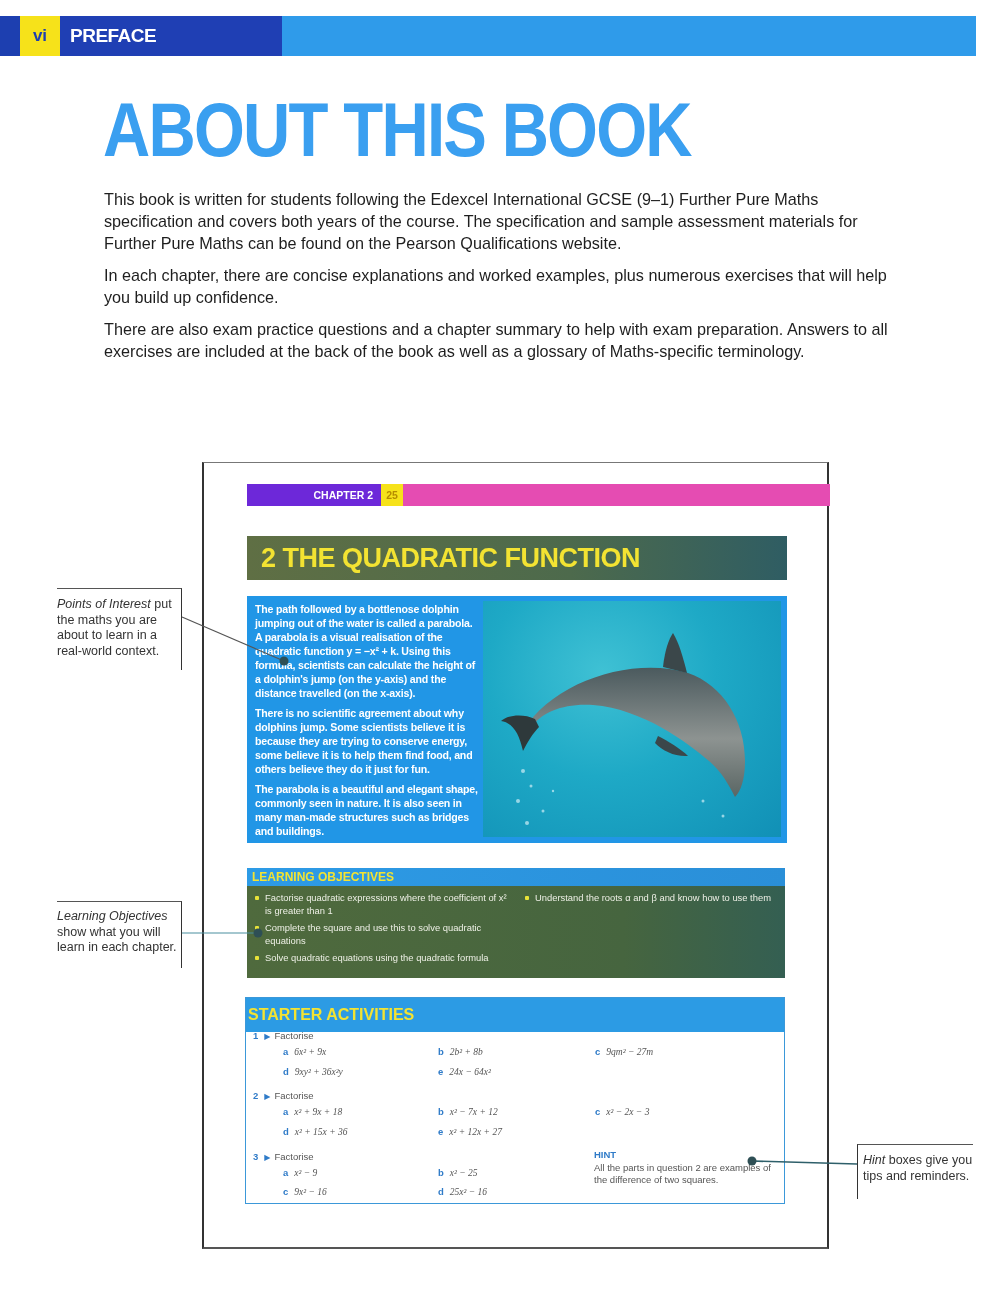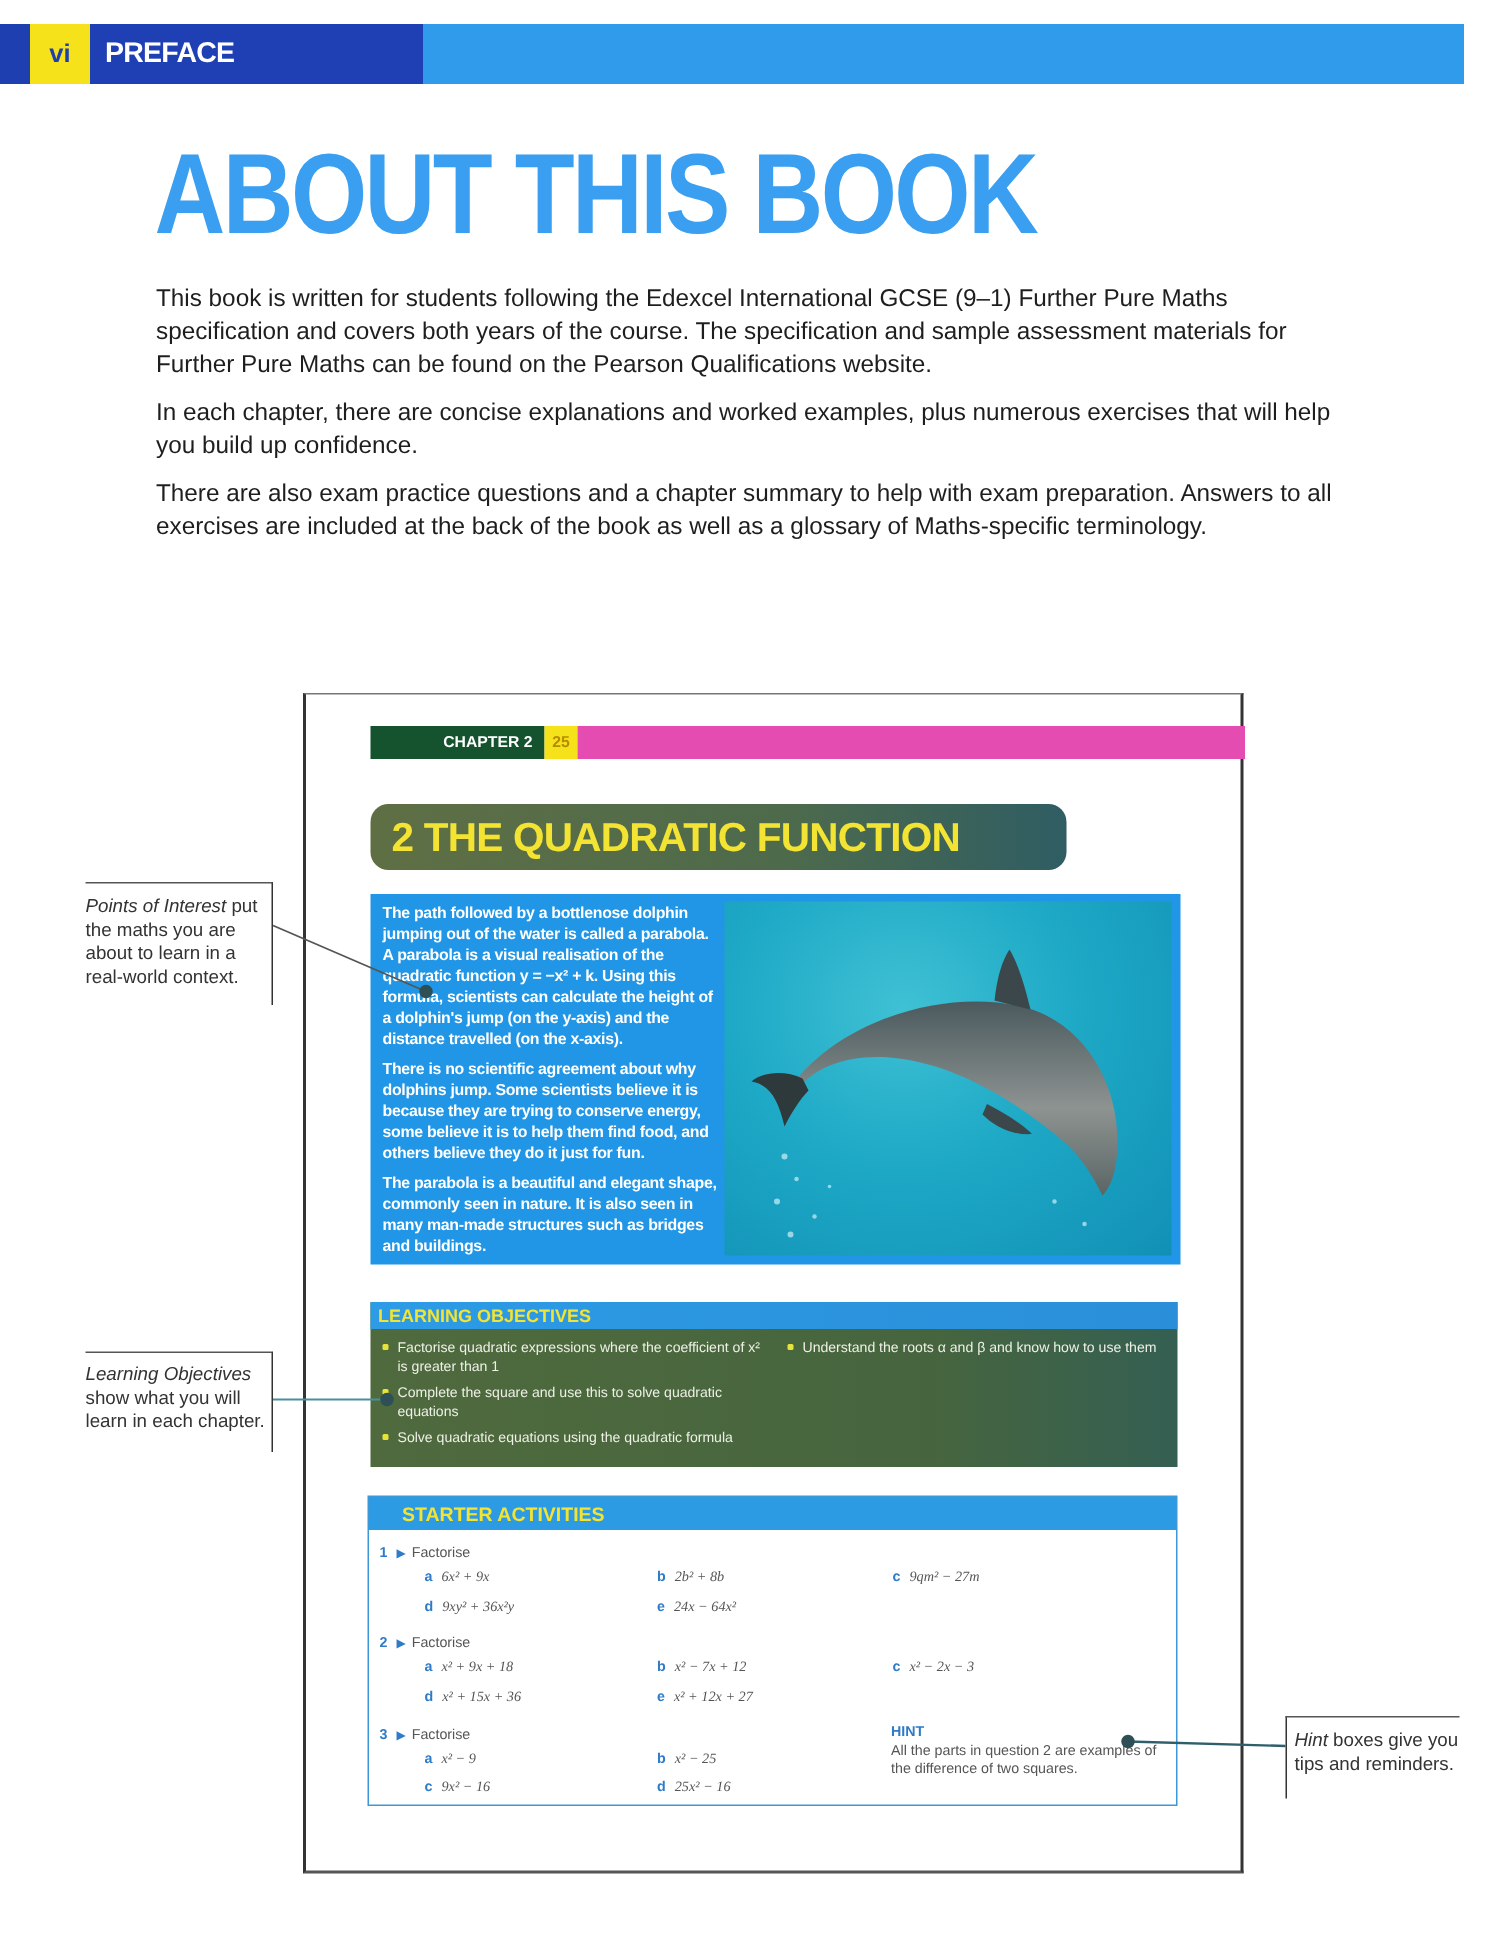--- a/index.html
+++ b/index.html
@@ -21,46 +21,46 @@
 
   .intro { position: absolute; left: 104px; top: 188px; width: 800px; font-size: 16.2px; line-height: 22px; color: #1e1e1e; }
   .intro p { margin-bottom: 10px; }
 
   
   .frame { position: absolute; left: 202px; top: 462px; width: 627px; height: 787px;
     border-left: 2px solid #333; border-right: 2px solid #333; border-bottom: 2px solid #555; border-top: 1px solid #777; }
 
   .chap-header { position: absolute; left: 247px; top: 484px; width: 583px; height: 22px; display: flex; font-weight: bold; font-size: 10.5px; color: #fff; }
   .chap-header .c1 { width: 406px; background: #33a6ee; display: flex; align-items: center; justify-content: flex-end; padding-right: 10px; }
-  .chap-header .c2 { width: 116px; background: #14532d; display: flex; align-items: center; justify-content: flex-end; padding-right: 8px; padding-left: 16px; }
+  .chap-header .c2 { width: 134px; background: #6d28d9; display: flex; align-items: center; justify-content: flex-end; padding-right: 8px; padding-left: 16px; }
   .chap-header .c3 { width: 22px; background: #f6e21a; color: #b58c00; display: flex; align-items: center; justify-content: center; }
   .chap-header .c4 { flex: 1; background: #e54cb2; }
 
-  .chap-title { position: absolute; left: 247px; top: 536px; width: 464px; height: 44px;
+  .chap-title { position: absolute; left: 247px; top: 536px; width: 540px; height: 44px;
     background: linear-gradient(90deg, #5f6f44 0%, #4d6a4c 60%, #2f5d63 100%);
-    color: #f3e332; font-weight: bold; font-size: 27px; display: flex; align-items: center; padding-left: 14px; letter-spacing: -0.5px; border-radius: 12px; }
+    color: #f3e332; font-weight: bold; font-size: 27px; display: flex; align-items: center; padding-left: 14px; letter-spacing: -0.5px; }
 
   
   .poi { position: absolute; left: 247px; top: 596px; width: 540px; height: 247px; background: #2196e6; }
   .poi-text { position: absolute; left: 8px; top: 6px; width: 225px; color: #fff; font-size: 10.6px; line-height: 14px; font-weight: bold; letter-spacing: -0.2px; }
   .poi-text p { margin-bottom: 6px; }
   .poi-image { position: absolute; left: 236px; top: 5px; width: 298px; height: 236px;
     background: radial-gradient(ellipse at 40% 30%, #3fc1d4 0%, #1ea9c6 45%, #1190b6 100%); overflow: hidden; }
 
   
   .lo { position: absolute; left: 247px; top: 868px; width: 538px; height: 110px; background: linear-gradient(90deg,#4f6a3d,#46653f 70%,#345f52); }
   .lo-head { height: 18px; background: linear-gradient(90deg,#2d9be6,#2a8fd8); color: #f3e332; font-weight: bold; font-size: 12px; padding-left: 5px; display: flex; align-items: center; }
   .lo-cols { display: flex; padding: 6px 6px 0 6px; color: #eef0e6; font-size: 9.4px; line-height: 12.5px; }
   .lo-col { flex: 1; }
   .lo-item { position: relative; padding-left: 12px; margin-bottom: 5px; }
   .lo-item::before { content: ""; position: absolute; left: 2px; top: 4px; width: 4px; height: 4px; background: #e8e338; border-radius: 1px; }
 
   
   .sa { position: absolute; left: 245px; top: 997px; width: 540px; height: 207px; border: 1.5px solid #3b98d9; background: #fff; }
-  .sa-head { height: 22px; background: #2c9be4; color: #f3e332; font-weight: bold; font-size: 13px; padding-left: 22px; display: flex; align-items: center; }
+  .sa-head { height: 34px; background: #2c9be4; color: #f3e332; font-weight: bold; font-size: 16px; padding-left: 2px; display: flex; align-items: center; }
   .q { position: absolute; font-size: 9.5px; color: #555; }
   .qnum { color: #2f7bc8; font-weight: bold; }
   .arrow { color: #2f7bc8; margin-left: 6px; margin-right: 4px; font-size: 8px; }
   .part { position: absolute; font-size: 9.5px; color: #555; font-family: "Liberation Serif", serif; font-style: italic; }
   .part .pl { font-family: "Liberation Sans", sans-serif; font-style: normal; color: #2f7bc8; font-weight: bold; margin-right: 6px; }
   .hint { position: absolute; left: 594px; top: 1149px; width: 180px; font-size: 9.5px; line-height: 12.5px; color: #555; }
   .hint .h { color: #2f7bc8; font-weight: bold; }
 
   
   .note { position: absolute; font-size: 12.5px; line-height: 15.5px; color: #333; }

